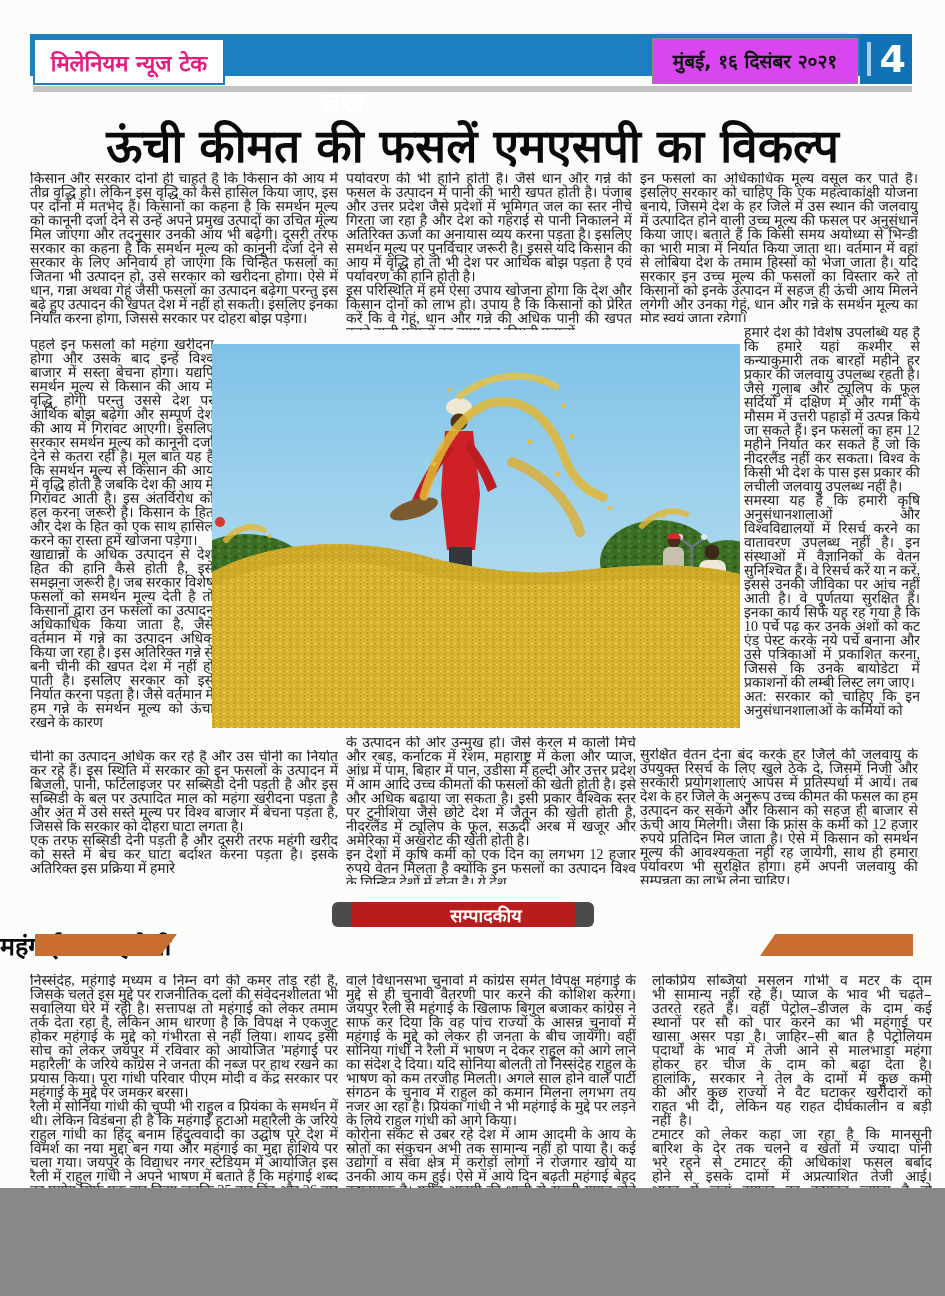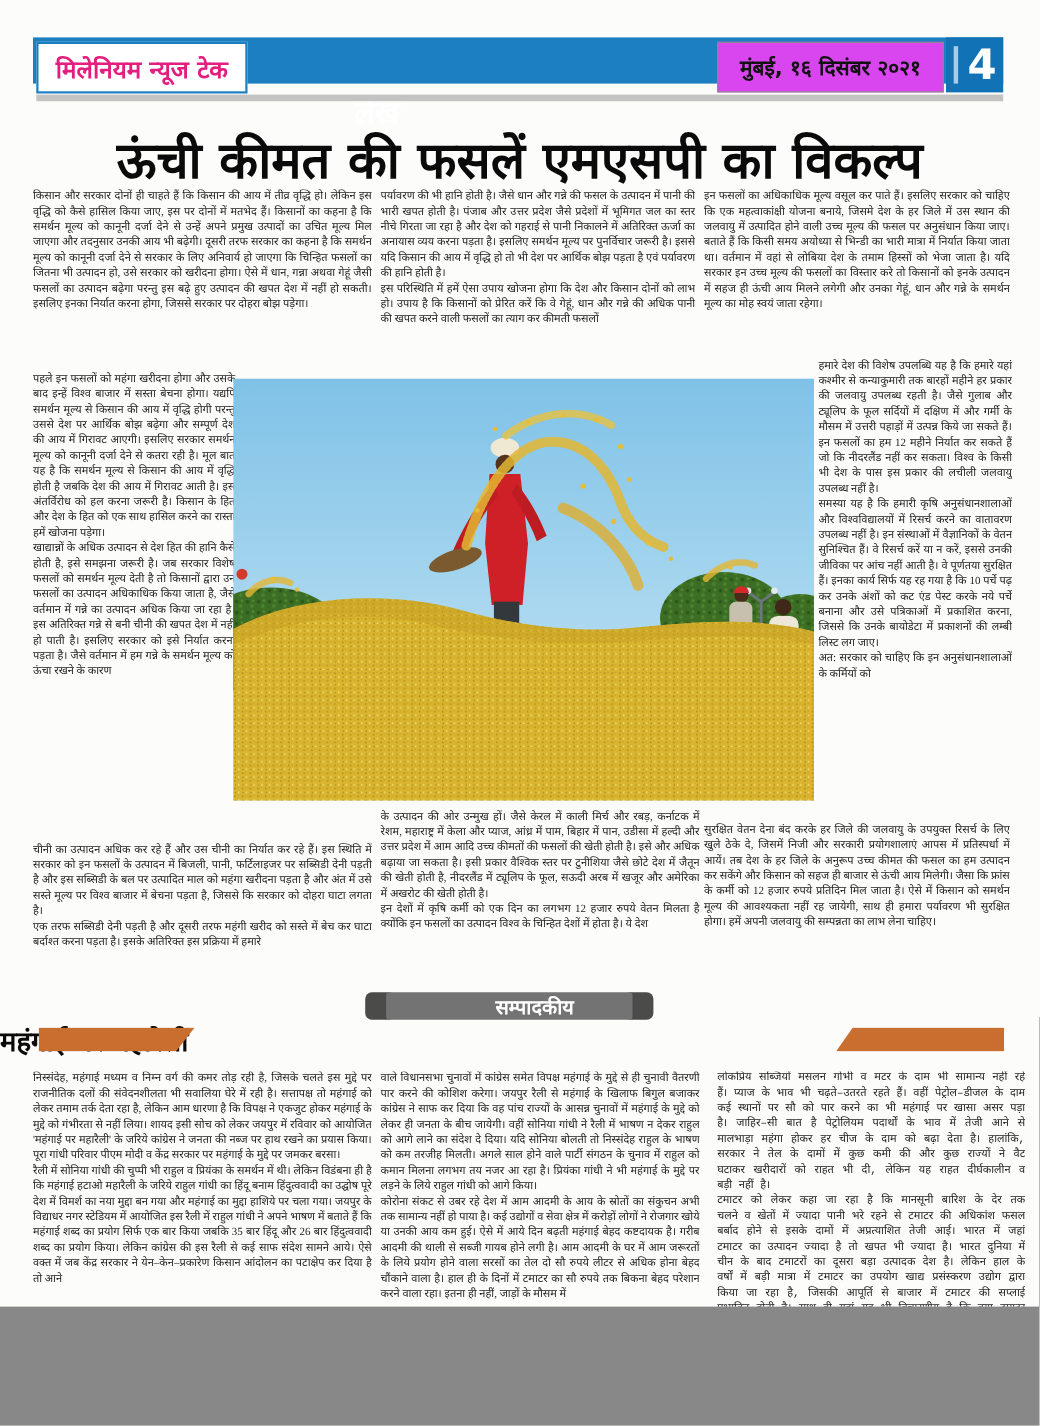--- a/index.html
+++ b/index.html
@@ -21,36 +21,36 @@
   .pagenum-box{left:860px;top:34px;width:52px;height:50px;background:#1173b5;
         display:flex;align-items:center;justify-content:flex-end;padding-right:6px;box-sizing:border-box;}
   .pagenum-box .bar{position:absolute;left:7px;top:8px;width:4px;height:34px;background:#a9cde8;}
   .pagenum-box span{color:#fff;font-weight:bold;font-size:38px;font-family:"DejaVu Sans",sans-serif;}
   .header-shadow{left:33px;top:86px;width:879px;height:6px;background:#c3c3c3;}
   
   .headline{left:28px;top:96px;width:889px;height:66px;text-align:center;
         font-family:"DejaVu Sans","Liberation Sans",sans-serif;font-weight:bold;font-size:46px;
         color:#0a0a0a;white-space:nowrap;line-height:64px;margin-top:18px;}
   
-  .txt{font-size:10px;line-height:14px;text-align:justify;overflow:hidden;white-space:pre-line;}
+  .txt{font-size:14px;line-height:14px;text-align:justify;overflow:hidden;white-space:pre-line;}
   #c1top{left:30px;top:172px;width:308px;height:166px;}
   #c1nar{left:30px;top:338px;width:184px;height:410px;}
-  #c1bot{left:30px;top:750px;width:308px;height:134px;margin-top:16px;}
+  #c1bot{left:30px;top:750px;width:308px;height:134px;}
   #c2top{left:346px;top:172px;width:286px;height:158px;}
   #c2bot{left:346px;top:736px;width:290px;height:148px;}
   #c3top{left:640px;top:172px;width:278px;height:150px;}
   #c3nar{left:744px;top:326px;width:176px;height:420px;}
   #c3bot{left:640px;top:748px;width:278px;height:136px;}
   
   .photo{left:212px;top:344px;width:528px;height:384px;}
   .photo svg{display:block;width:100%;height:100%;}
   
   .ed-banner{left:332px;top:902px;width:262px;height:25px;display:flex;}
   .ed-banner .cap{width:27px;height:25px;background:#4b4b49;border-radius:6px;}
-  .ed-banner .red{flex:1;height:25px;background:#737373;margin:0 -8px;border-radius:3px;
+  .ed-banner .red{flex:1;height:25px;background:#b91c1c;margin:0 -8px;border-radius:3px;
         display:flex;align-items:center;justify-content:center;position:relative;z-index:1;padding-left:46px;}
   .ed-banner .red span{color:#fff;font-weight:bold;font-size:18px;
         font-family:"DejaVu Sans",sans-serif;white-space:nowrap;}
   .ed-headline{left:0;top:928px;width:945px;font-family:"DejaVu Sans",sans-serif;
         font-weight:bold;font-size:25px;color:#0a0a0a;white-space:nowrap;}
   .ribbon{top:934px;height:22px;background:#c96e2e;}
   .ribbon.l{left:35px;width:142px;clip-path:polygon(0 0,100% 0,88% 100%,0 100%);}
   .ribbon.r{left:760px;width:153px;clip-path:polygon(10% 0,100% 0,100% 100%,0 100%);}
   #e1{left:30px;top:974px;width:308px;height:278px;}
   #e2{left:346px;top:974px;width:290px;height:278px;}

